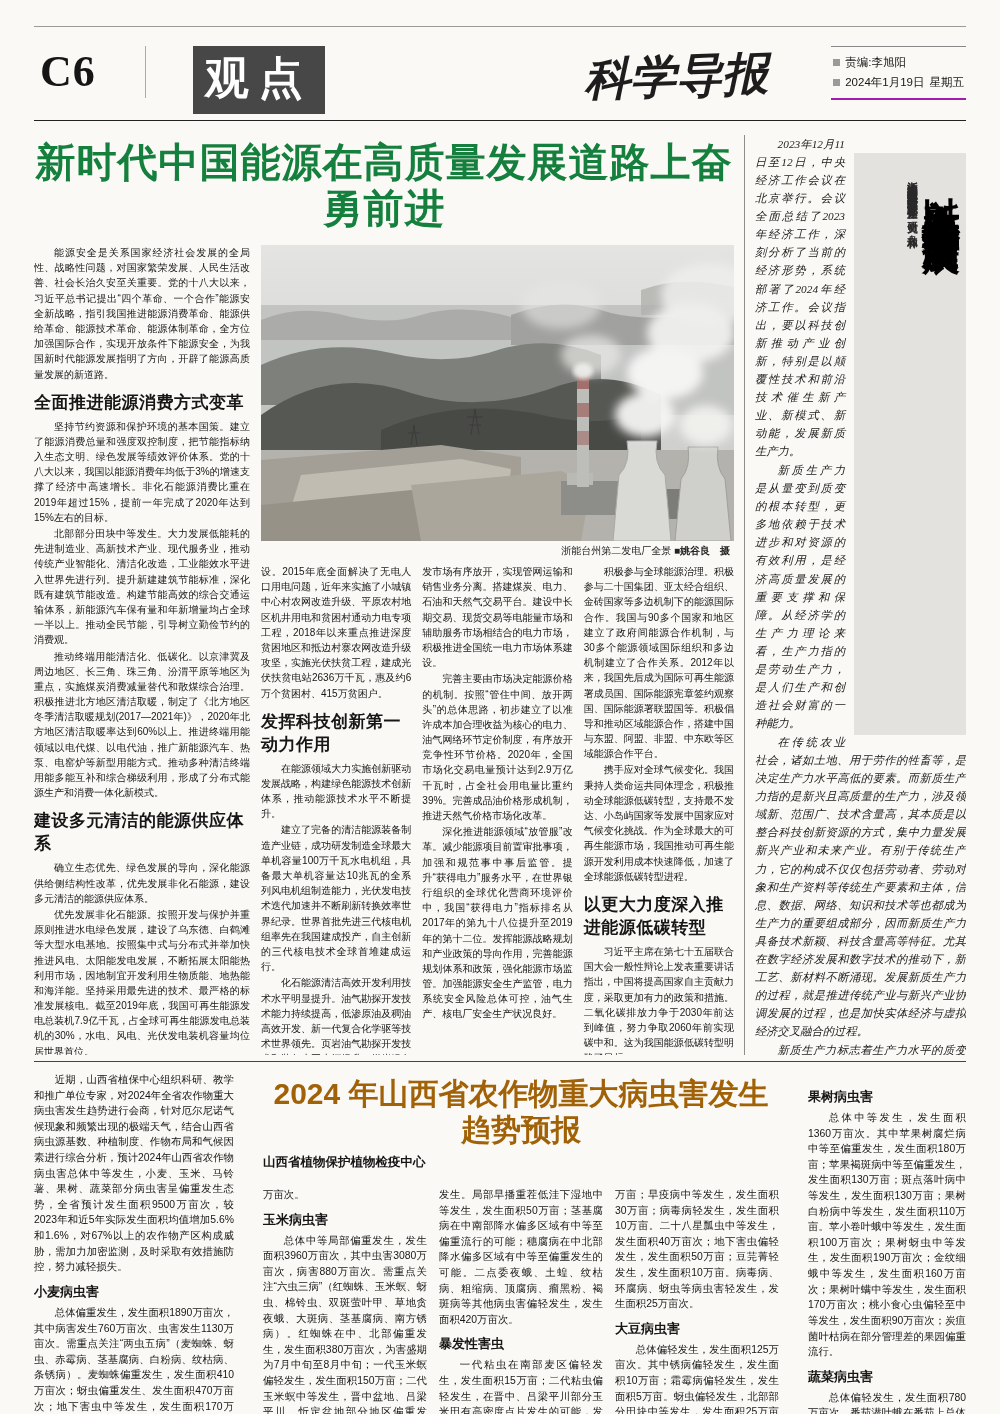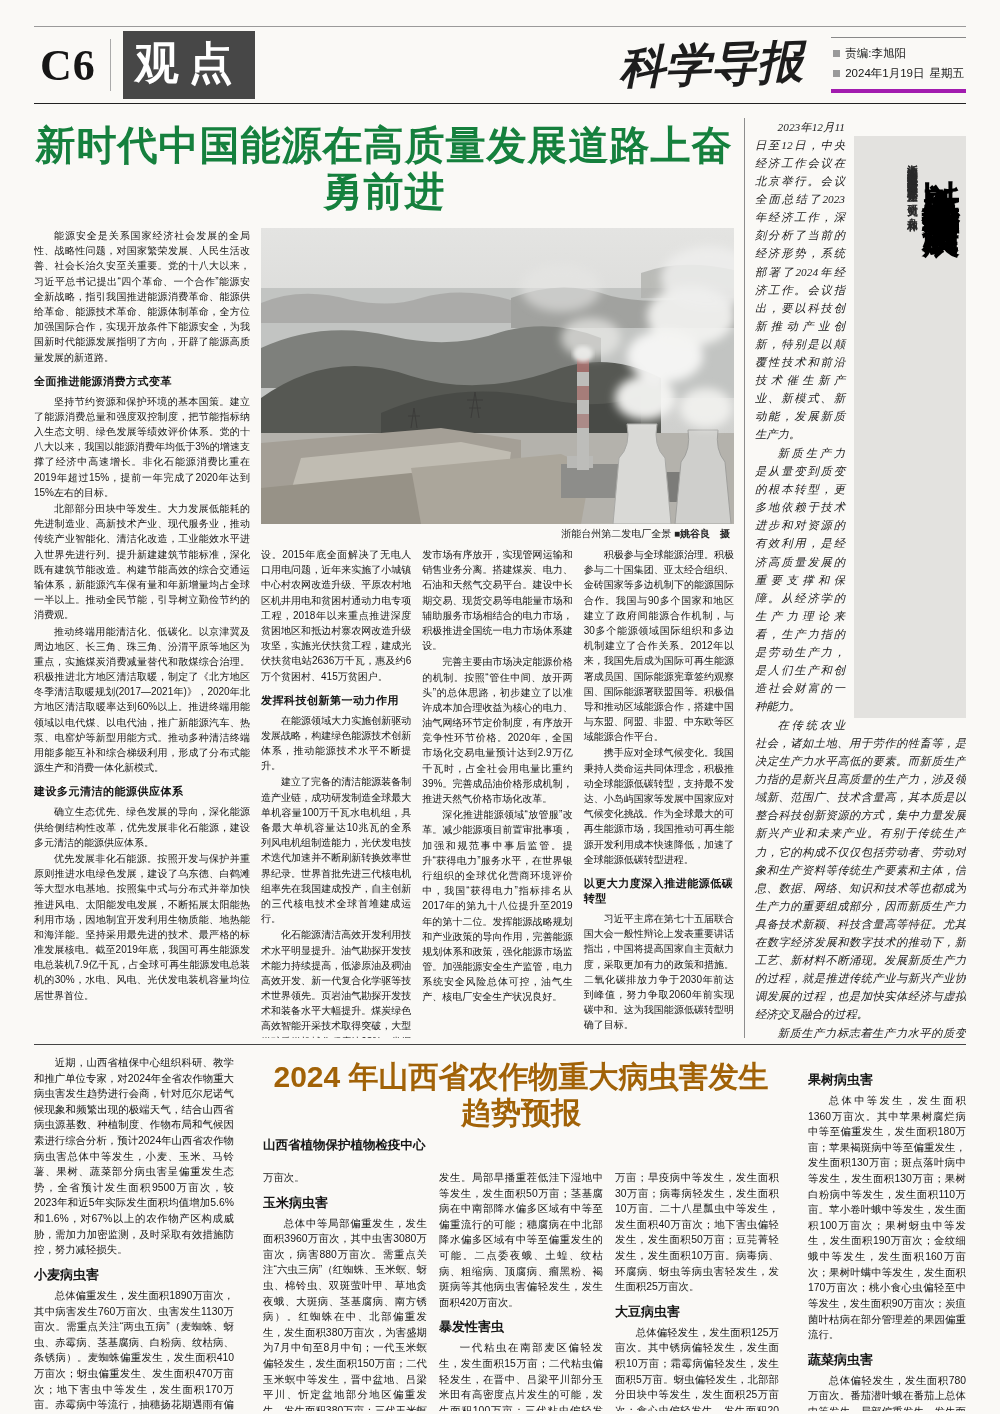--- a/index.html
+++ b/index.html
@@ -2,47 +2,47 @@
 <html><head>
 <meta charset="utf-8">
 <style>
   * { margin:0; padding:0; box-sizing:border-box; }
   html,body { width:1000px; background:#eee; }
   body { font-family:"Liberation Sans", sans-serif; color:#161616; }
   .page { width:1000px; height:1414px; background:#faf9f6; overflow:hidden; padding:0 34px; position:relative; }
 
   
   .top-hairline { border-top:1px solid #9a9a9a; margin-top:26px; }
-  .header { display:flex; align-items:center; height:72px; margin-top:2px; }
+  .header { display:flex; align-items:flex-start; height:72px; margin-top:19px;gap:35px; }
   .edition { font-family:"Liberation Serif", serif; font-weight:bold; font-size:44px; letter-spacing:1px; padding:0 14px 0 6px; }
   .hdr-div { width:1px; height:52px; background:#aaa; margin-right:12px; }
   .section-box { background:#474747; color:#fff; font-weight:bold; font-size:44px; padding:3px 12px 6px 12px; letter-spacing:10px; }
   .hdr-spacer { flex:1; }
   .masthead { font-family:"Liberation Serif", serif; font-style:italic; font-weight:bold; font-size:46px; color:#1d1d1d; transform:rotate(-2deg); margin-right:28px; white-space:nowrap; }
-  .hdr-meta { border-top:1px solid #888; border-bottom:4px solid #a21caf; padding:6px 2px; font-size:11.5px; line-height:1.7; min-width:130px; }
+  .hdr-meta { border-top:1px solid #888; border-bottom:2px solid #a21caf; padding:6px 2px; font-size:11.5px; line-height:1.7; min-width:130px; }
   .hdr-meta .row { display:flex; align-items:center; gap:5px; white-space:nowrap; }
   .sq { display:inline-block; width:7px; height:7px; background:#9a9a9a; }
   .header-rule { border-top:1.5px solid #222; margin-top:2px; }
 
   
   .main-wrap { display:flex; margin-top:10px; height:924px; overflow:hidden; }
   .main-article { width:700px; }
   .headline { font-size:40px; font-weight:900; text-align:center; letter-spacing:1px; line-height:1.15; padding:8px 0 14px 0; font-family:"Liberation Sans", sans-serif; color:#15803d; }
   .article-body { display:flex; gap:11px; }
   .colA { width:216px; flex:none; }
   .right-part { flex:1; min-width:0; }
   .photo-frame { width:100%; height:296px; background:#cfcfcf; overflow:hidden; }
   .photo-frame svg { display:block; }
   .caption-row { font-size:10px; text-align:right; padding:3px 4px 6px 0; color:#222; }
   .caption-row b { font-weight:bold; }
-  .under-photo-cols { display:flex; gap:11px;justify-content:flex-end; }
+  .under-photo-cols { display:flex; gap:11px; }
   .colB { flex:1; min-width:0; }
   .ptext, .pcont { font-size:10px; line-height:1.52; text-align:justify; margin-bottom:1px; }
   .ptext { text-indent:2em; }
-  .sec-h { font-size:11px; font-weight:bold; margin:9px 0 5px 0; letter-spacing:.5px; }
+  .sec-h { font-size:17px; font-weight:bold; margin:9px 0 5px 0; letter-spacing:.5px; }
 
   
   .v-rule { width:1px; background:#8d8d8d; margin:4px 10px 0 10px; flex:none; }
   .sidebar { flex:1; min-width:0; padding-top:4px; }
   .nq-box { float:right; width:112px; height:582px; background:#e3e2df; margin:18px 0 8px 9px; display:flex; flex-direction:row; justify-content:flex-end; padding:14px 6px 10px 2px; }
   .nq-title { writing-mode:vertical-rl; font-size:38px; font-weight:900; line-height:1.05; letter-spacing:3px; color:#000; font-family:"Liberation Sans", sans-serif; }
   .nq-author { writing-mode:vertical-rl; font-size:10.5px; font-weight:bold; letter-spacing:1px; margin-top:6px; margin-left:2px; color:#2a2a2a; }
   .nq-p { font-family:"Liberation Serif", serif; font-style:italic; font-size:11.3px; line-height:1.6; text-align:justify; text-indent:2em; margin-bottom:1px; color:#1b1b1b; }
 
   

